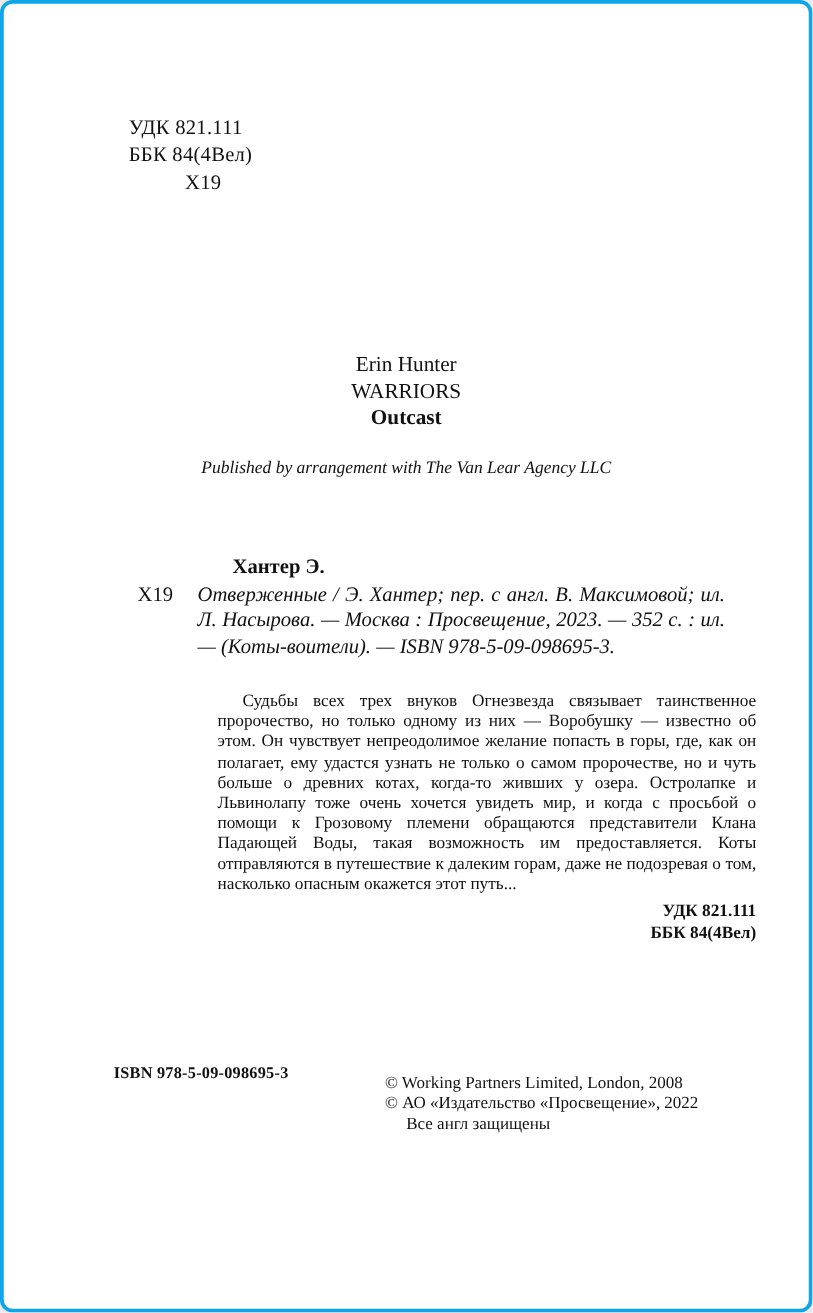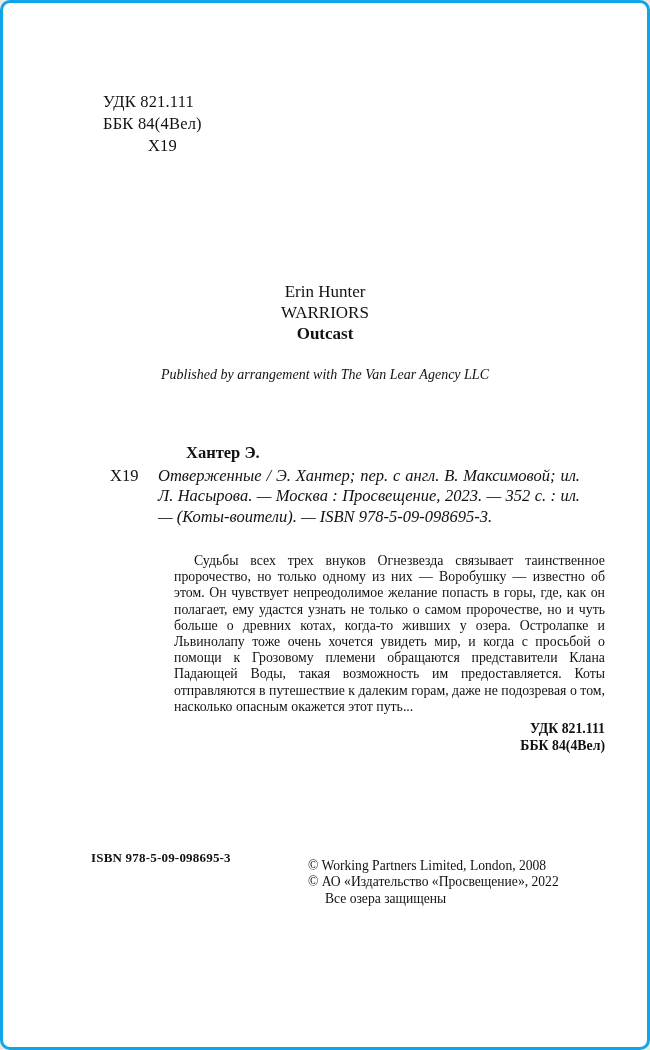--- a/index.html
+++ b/index.html
@@ -147,17 +147,17 @@
       <div>УДК 821.111</div>
       <div>ББК 84(4Вел)</div>
     </div>
   </div>
 
   <div class="bottom-block">
     <div class="isbn">ISBN 978-5-09-098695-3</div>
     <div class="copyrights">
       <div>© Working Partners Limited, London, 2008</div>
       <div>© АО «Издательство «Просвещение», 2022</div>
-      <div class="indent">Все озера защищены</div>
+      <div class="indent">Все англ защищены</div>
     </div>
   </div>
 
 </div>
 
 </body></html>

